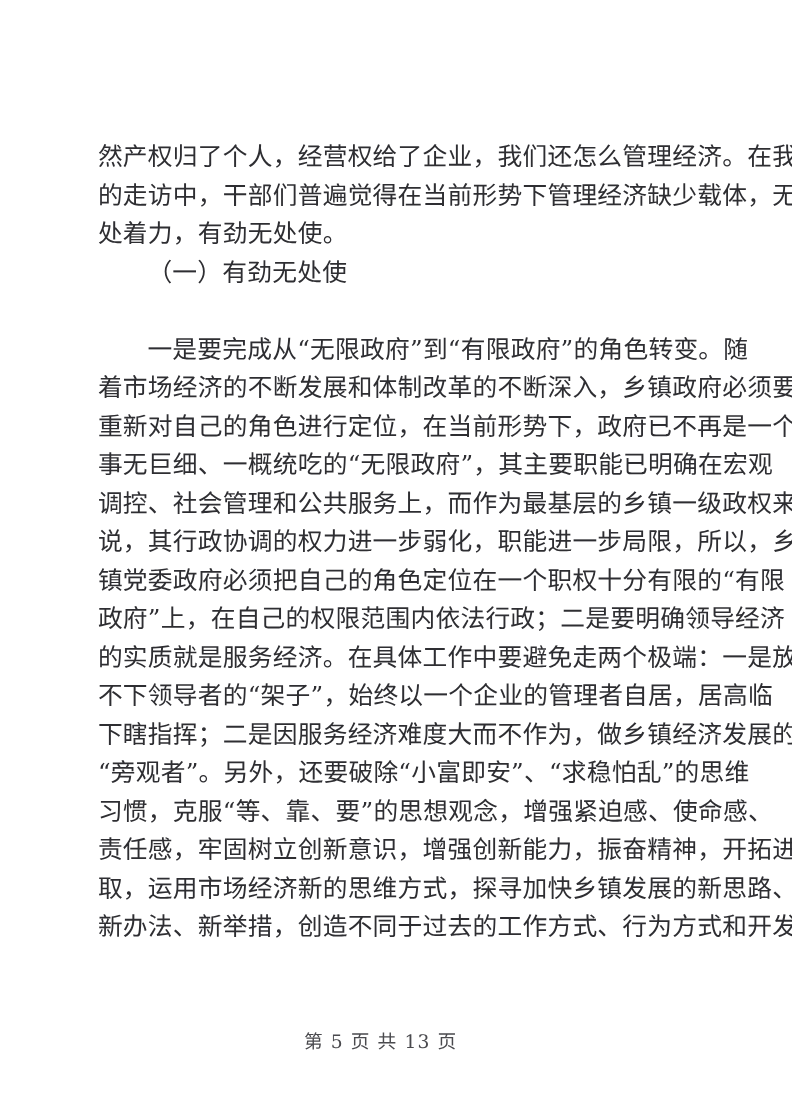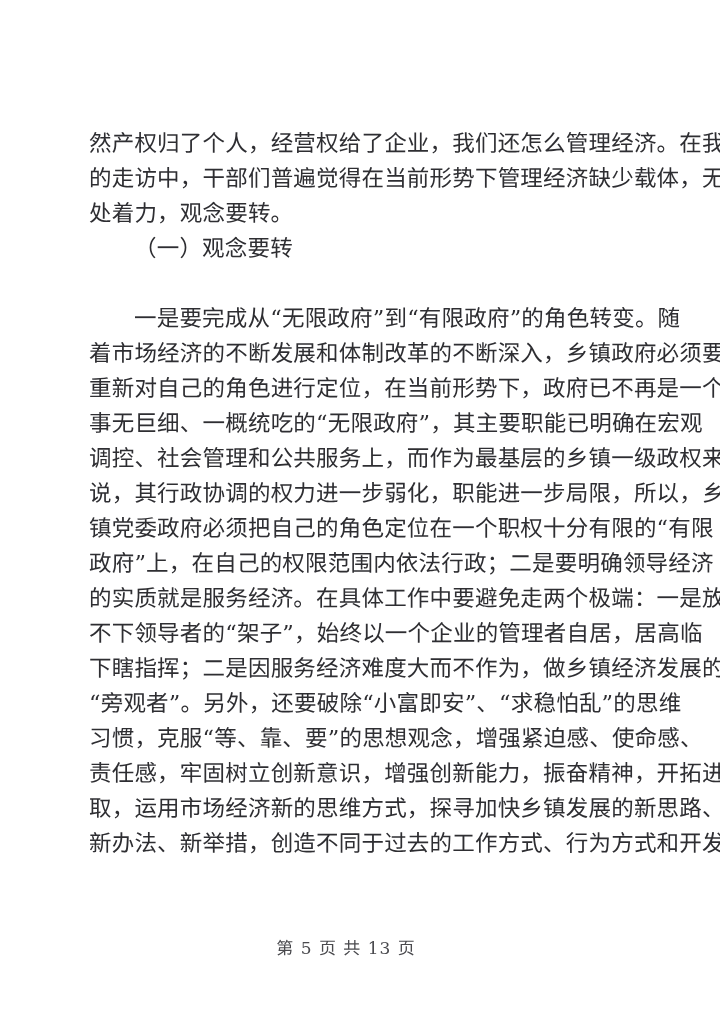--- a/index.html
+++ b/index.html
@@ -145,22 +145,22 @@
         <span>理</span>
         <span>经</span>
         <span>济</span>
         <span>缺</span>
         <span>少</span>
         <span>载</span>
         <span>体</span>
         <span>，</span>
         <span>无</span>
       </div>
-      <div class="doc-line" style="color: rgb(46, 46, 50);">处着力，观念要转。</div>
-      <div class="doc-line heading" style="color: rgb(46, 46, 50);">（一）观念要转</div>
+      <div class="doc-line" style="color: rgb(46, 46, 50);">处着力，有劲无处使。</div>
+      <div class="doc-line heading" style="color: rgb(46, 46, 50);">（一）有劲无处使</div>
       <div class="doc-gap"></div>
       <div class="doc-line indent justify" style="color: rgb(46, 46, 50);">
         <span>一</span>
         <span>是</span>
         <span>要</span>
         <span>完</span>
         <span>成</span>
         <span>从</span>
         <span>“</span>
         <span>无</span>

